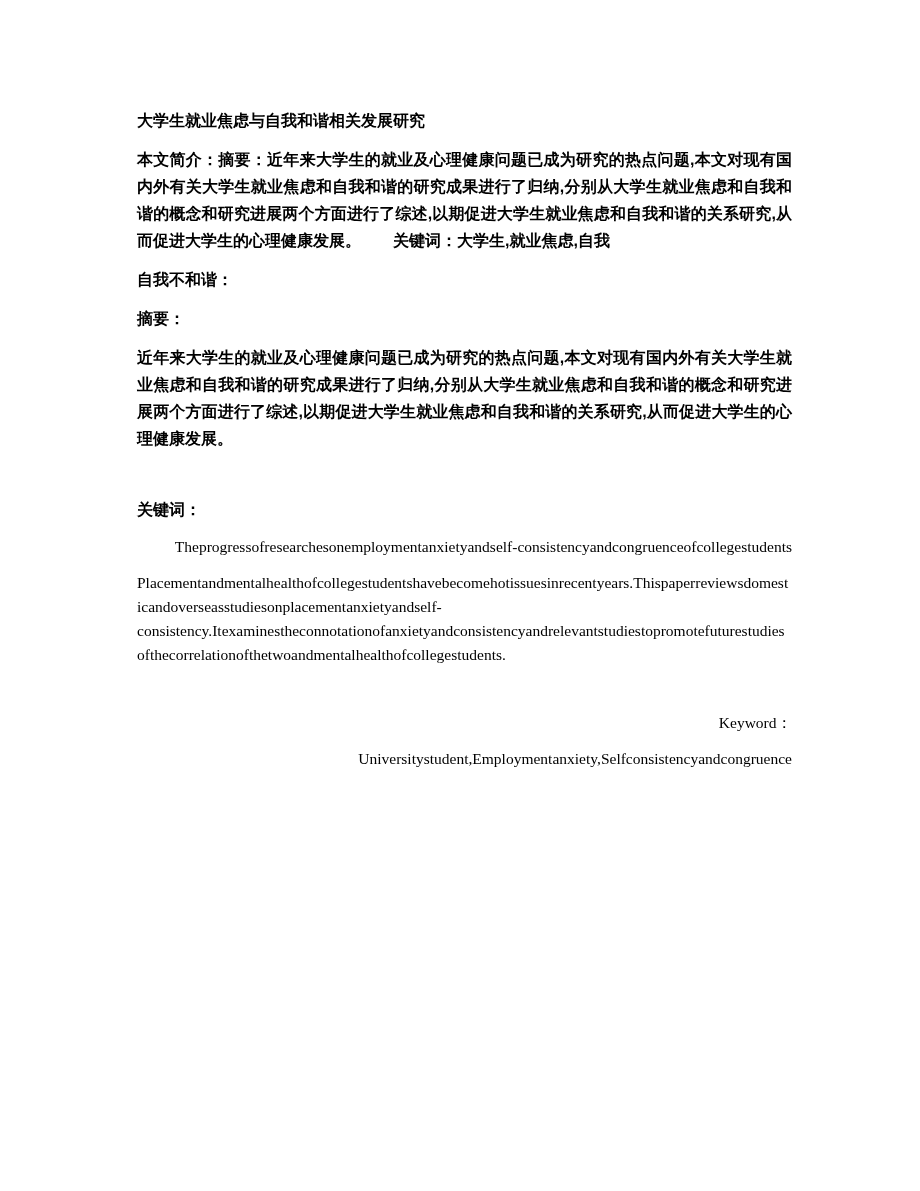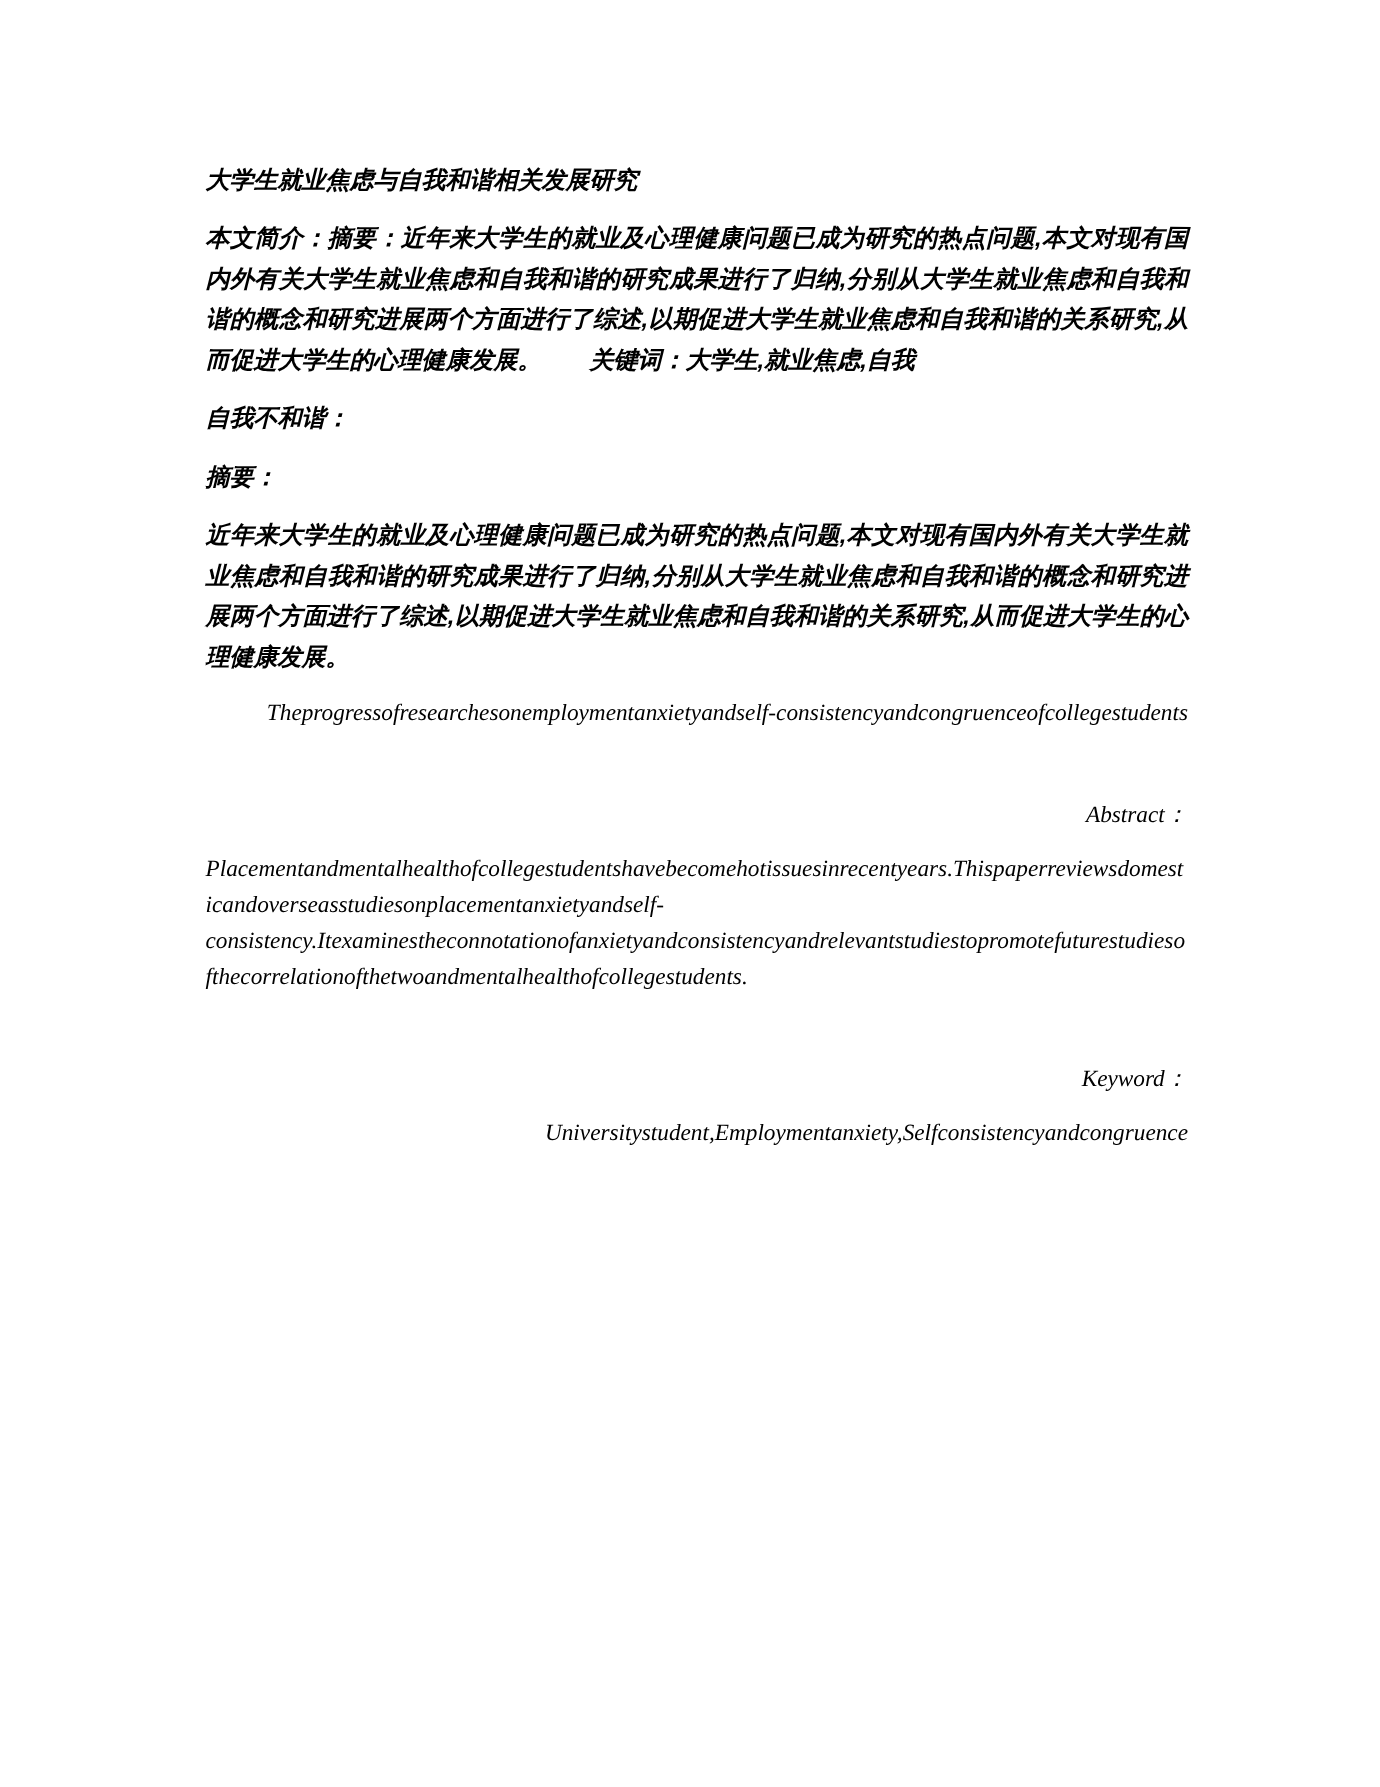--- a/index.html
+++ b/index.html
@@ -8,21 +8,20 @@
   }
   .page {
     position: relative;
     width: 920px;
     height: 1191px;
     background: #ffffff;
     color: #000000;
     padding: 107px 128px 40px 137px;
     overflow: hidden;
     font-family: "Liberation Sans", sans-serif;
-    font-style: italic;
   }
   .cn {
     font-family: "Liberation Sans", sans-serif;
     font-size: 16px;
     font-weight: 600;
     line-height: 27px;
     text-align: justify;
     margin-bottom: 12px;
     color: #000000;
   }
@@ -57,25 +56,25 @@
 
 
   <div class="cn">本文简介：摘要：近年来大学生的就业及心理健康问题已成为研究的热点问题,本文对现有国内外有关大学生就业焦虑和自我和谐的研究成果进行了归纳,分别从大学生就业焦虑和自我和谐的概念和研究进展两个方面进行了综述,以期促进大学生就业焦虑和自我和谐的关系研究,从而促进大学生的心理健康发展。　　关键词：大学生,就业焦虑,自我</div>
 
   <div class="cn single">自我不和谐：</div>
 
   <div class="cn single">摘要：</div>
 
   <div class="cn">近年来大学生的就业及心理健康问题已成为研究的热点问题,本文对现有国内外有关大学生就业焦虑和自我和谐的研究成果进行了归纳,分别从大学生就业焦虑和自我和谐的概念和研究进展两个方面进行了综述,以期促进大学生就业焦虑和自我和谐的关系研究,从而促进大学生的心理健康发展。</div>
 
+  <div class="cn single gap-before">关键词：</div>
 
 
   <div class="en single">Theprogressofresearchesonemploymentanxietyandself-consistencyandcongruenceofcollegestudents</div>
 
-  <div class="en single gap-before">Abstract：</div>
 
   <div class="en">Placementandmentalhealthofcollegestudentshavebecomehotissuesinrecentyears.Thispaperreviewsdomesticandoverseasstudiesonplacementanxietyandself-consistency.Itexaminestheconnotationofanxietyandconsistencyandrelevantstudiestopromotefuturestudiesofthecorrelationofthetwoandmentalhealthofcollegestudents.</div>
 
   <div class="en single gap-before">Keyword：</div>
 
   <div class="en single">Universitystudent,Employmentanxiety,Selfconsistencyandcongruence</div>
 
 
 </div>
 

